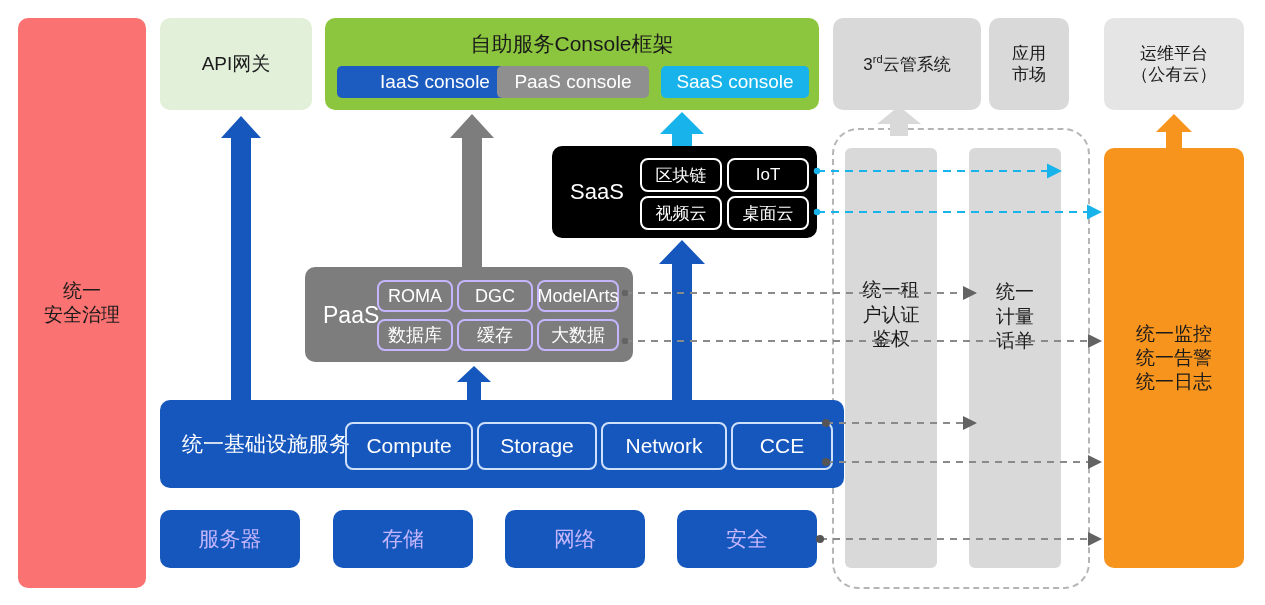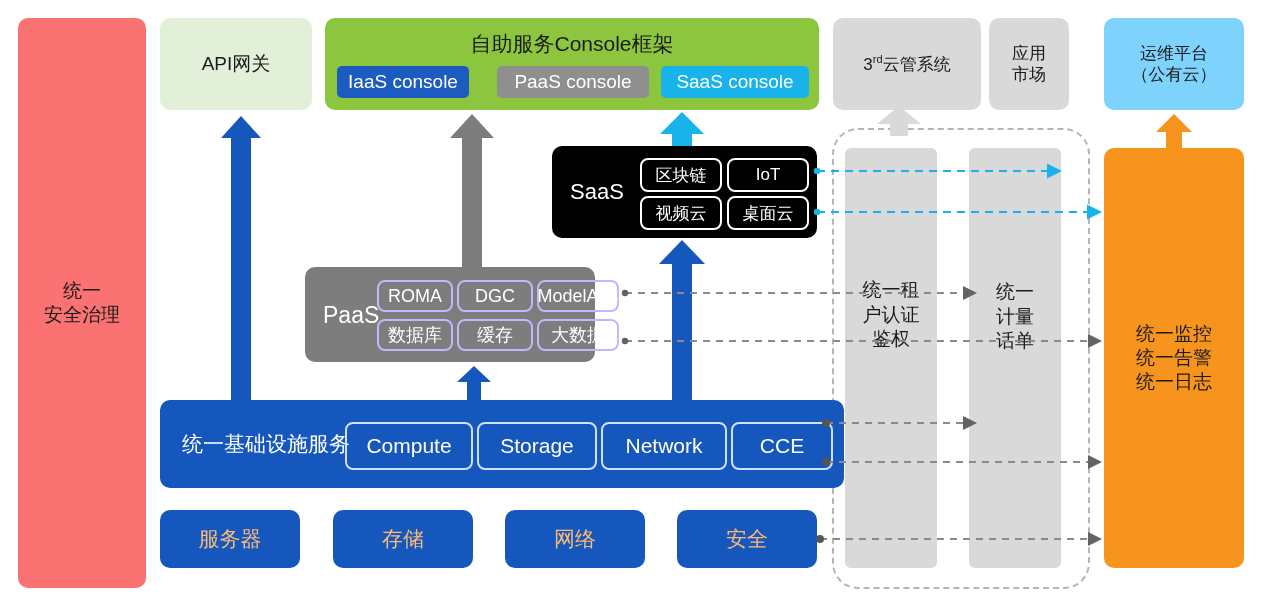--- a/index.html
+++ b/index.html
@@ -12,34 +12,34 @@
   
   .apigw{background:#e2f0da;color:#1a1a1a;font-size:19px;border-radius:10px;align-items:center;}
   
   .console-frame{background:#8cc63e;border-radius:10px;}
   .console-title{position:absolute;left:0;right:0;top:12px;text-align:center;color:#1a1a1a;font-size:21px;}
   .console-chip{position:absolute;border-radius:5px;color:#ffffff;font-size:19px;display:flex;align-items:center;justify-content:center;}
   
   .greybox{background:#d9d9d9;color:#1a1a1a;font-size:17px;border-radius:10px;}
   
   .orangebox{background:#f7941e;color:#1a1a1a;font-size:19px;border-radius:10px;}
-  .ops-top{background:#7dd3fc;color:#1a1a1a;font-size:17px;border-radius:10px;}
+  .ops-top{background:#e5e5e5;color:#1a1a1a;font-size:17px;border-radius:10px;}
   
   .saas{background:#000000;border-radius:10px;}
   .saas-label{position:absolute;left:18px;top:50%;transform:translateY(-50%);color:#fff;font-size:22px;}
   .mini{position:absolute;border:2px solid #ffffff;border-radius:8px;color:#ffffff;font-size:17px;display:flex;align-items:center;justify-content:center;background:transparent;}
   
   .paas{background:#7d7d7d;border-radius:10px;}
   .paas-label{position:absolute;left:18px;top:50%;transform:translateY(-50%);color:#fff;font-size:23px;}
   .mini-g{position:absolute;border:2px solid #c4b5fd;border-radius:8px;color:#ffffff;font-size:18px;display:flex;align-items:center;justify-content:center;background:transparent;}
   
   .infra{background:#1657bd;border-radius:10px;}
   .infra-label{position:absolute;left:22px;top:50%;transform:translateY(-50%);color:#fff;font-size:21px;}
   .mini-b{position:absolute;border:2px solid #cfe0fb;border-radius:8px;color:#ffffff;font-size:21px;display:flex;align-items:center;justify-content:center;background:transparent;}
-  .hwbox{background:#1657bd;color:#fdba74;font-size:21px;border-radius:10px;}
+  .hwbox{background:#1657bd;color:#c4b5fd;font-size:21px;border-radius:10px;}
   
   .dashed-container{position:absolute;border:2.5px dashed #b5b5b5;border-radius:26px;background:transparent;}
   .svc-col{position:absolute;background:#d9d9d9;border-radius:6px;}
   .svc-col-txt{position:absolute;left:0;right:0;text-align:center;color:#1a1a1a;font-size:19px;line-height:1.3;}
   
   svg.layer{position:absolute;left:0;top:0;width:1265px;height:605px;pointer-events:none;}
   .sup{font-size:0.65em;vertical-align:super;}
 </style>
 </head>
 <body>
@@ -50,21 +50,21 @@
     <span>统一</span>
     <span>安全治理</span>
   </div>
 
   <div class="box apigw" style="left:160px;top:18px;width:152px;height:92px;">
     <span>API网关</span>
   </div>
 
   <div class="console-frame" style="position:absolute;left:325px;top:18px;width:494px;height:92px;">
     <div class="console-title">自助服务Console框架</div>
-    <div class="console-chip" style="left:12px;top:48px;width:132px;height:32px;background:#1c5bbf;">
+    <div class="console-chip" style="left:12px;top:48px;width:148px;height:32px;background:#1c5bbf;padding-left:24px;">
       <span>IaaS console</span>
     </div>
     <div class="console-chip" style="left:172px;top:48px;width:152px;height:32px;background:#8f8f8f;justify-content:center;">
       <span>PaaS console</span>
     </div>
     <div class="console-chip" style="left:336px;top:48px;width:148px;height:32px;background:#18b3ea;">
       <span>SaaS console</span>
     </div>
   </div>
 
@@ -113,21 +113,21 @@
       <span>IoT</span>
     </div>
     <div class="mini" style="left:88px;top:50px;width:78px;height:30px;">
       <span>视频云</span>
     </div>
     <div class="mini" style="left:175px;top:50px;width:78px;height:30px;">
       <span>桌面云</span>
     </div>
   </div>
 
-  <div class="paas" style="position:absolute;left:305px;top:267px;width:290px;height:95px;">
+  <div class="paas" style="position:absolute;left:305px;top:267px;width:320px;height:95px;padding-left:8px;">
     <div class="paas-label">PaaS</div>
     <div class="mini-g" style="left:72px;top:13px;width:72px;height:28px;">
       <span>ROMA</span>
     </div>
     <div class="mini-g" style="left:152px;top:13px;width:72px;height:28px;">
       <span>DGC</span>
     </div>
     <div class="mini-g" style="left:232px;top:13px;width:78px;height:28px;">
       <span>ModelArts</span>
     </div>

